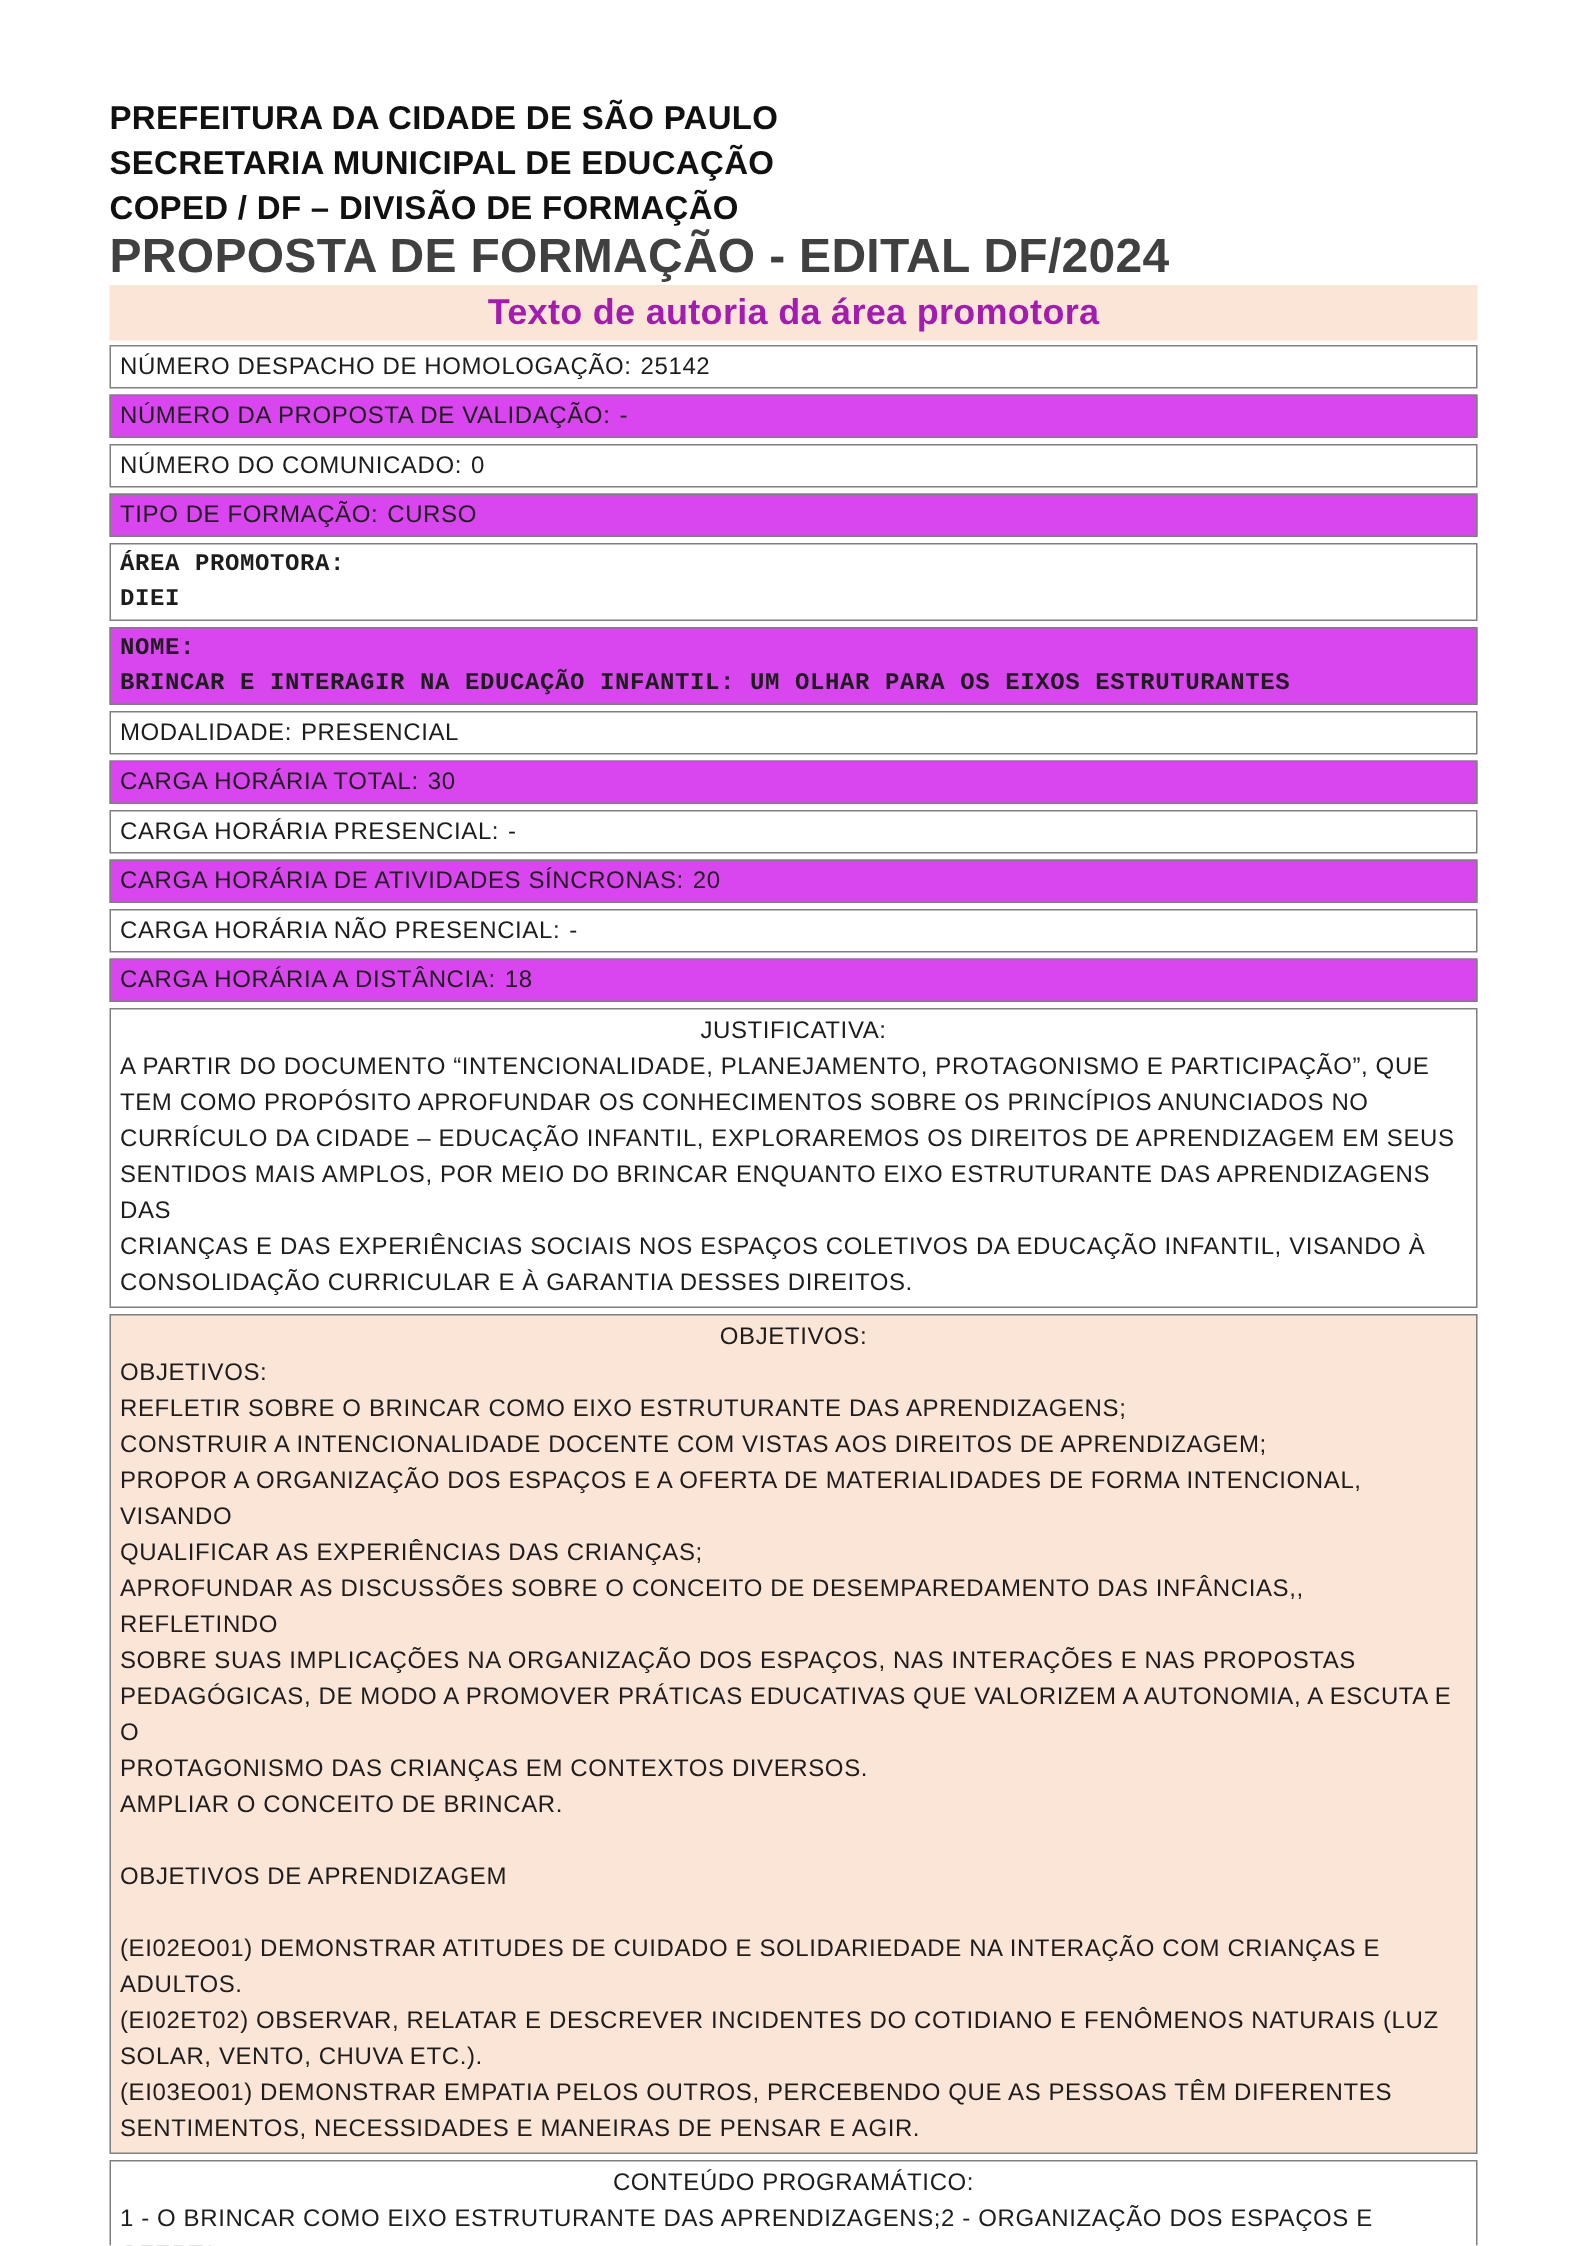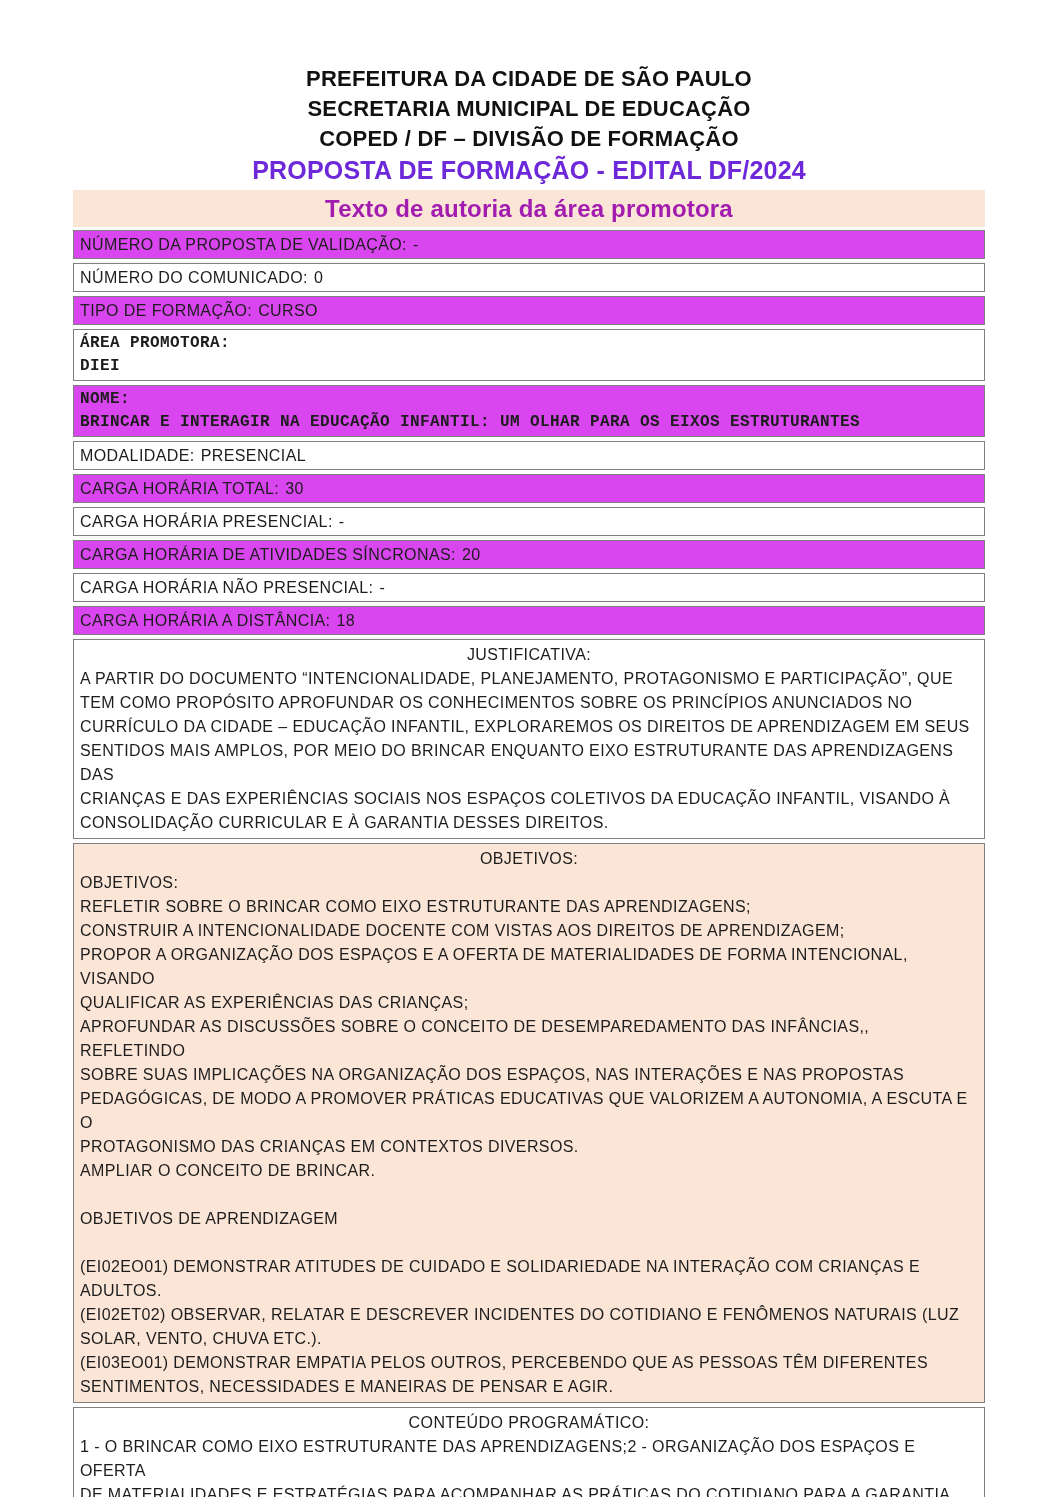--- a/index.html
+++ b/index.html
@@ -2,23 +2,23 @@
 <html lang="pt"><head>
 <meta charset="utf-8">
 <style>
   html,body{margin:0;padding:0;}
   body{
     width:1058px;height:1497px;background:#ffffff;
     font-family:"Liberation Sans",sans-serif;color:#1d1d1d;
   }
   .page{position:relative;width:1058px;height:1497px;overflow:hidden;background:#ffffff;}
   .content{margin:0 auto;width:912px;padding-left:0;}
-  .doc-header{padding-top:64px;text-align:center;}
+  .doc-header{padding-top:64px;}
   .hline{font-weight:bold;font-size:22px;line-height:30px;letter-spacing:0.2px;color:#111;}
-  .hline-big{font-weight:bold;font-size:25px;line-height:33px;letter-spacing:0.2px;color:#6d28d9;}
+  .hline-big{font-weight:bold;font-size:32px;line-height:33px;letter-spacing:0.2px;color:#404040;}
   .banner{
     margin-top:3px;height:37px;background:#FBE5D6;
     display:flex;align-items:center;justify-content:center;
   }
   .banner-text{font-weight:bold;font-size:24px;color:#a21caf;letter-spacing:0.2px;}
   .rows{margin-top:3px;}
   .box{
     border:1px solid #7f7f7f;background:#ffffff;
     margin-bottom:4px;padding:2px 6px;
     font-size:16px;line-height:23px;letter-spacing:0.4px;
@@ -49,20 +49,21 @@
       <div class="hline">COPED / DF – DIVISÃO DE FORMAÇÃO</div>
       <div class="hline-big">PROPOSTA DE FORMAÇÃO - EDITAL DF/2024</div>
     </div>
 
     <div class="banner">
       <span class="banner-text">Texto de autoria da área promotora</span>
     </div>
 
     <div class="rows">
 
+      <div class="box"><span class="lbl">NÚMERO DESPACHO DE HOMOLOGAÇÃO:</span><span class="val">25142</span></div>
 
       <div class="box shaded"><span class="lbl">NÚMERO DA PROPOSTA DE VALIDAÇÃO:</span><span class="val">-</span></div>
 
       <div class="box"><span class="lbl">NÚMERO DO COMUNICADO:</span><span class="val">0</span></div>
 
       <div class="box shaded"><span class="lbl">TIPO DE FORMAÇÃO:</span><span class="val">CURSO</span></div>
 
       <div class="box bold twoline"><span class="lbl">ÁREA PROMOTORA:</span><span class="val">DIEI</span></div>
 
       <div class="box shaded bold twoline"><span class="lbl">NOME:</span><span class="val">BRINCAR E INTERAGIR NA EDUCAÇÃO INFANTIL: UM OLHAR PARA OS EIXOS ESTRUTURANTES</span></div>

